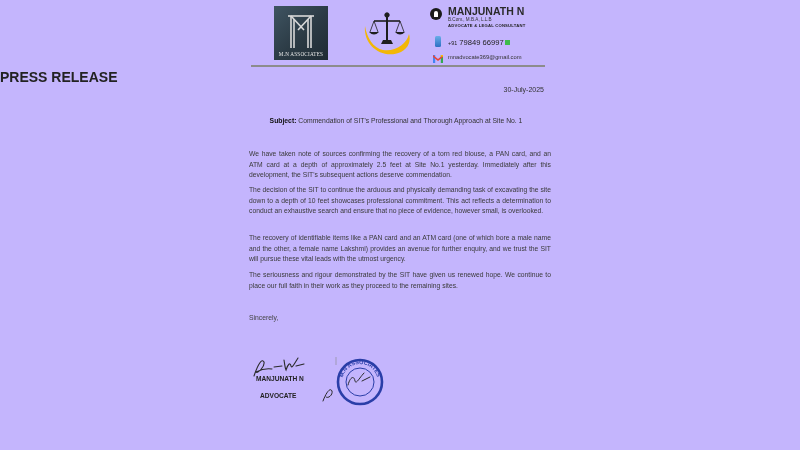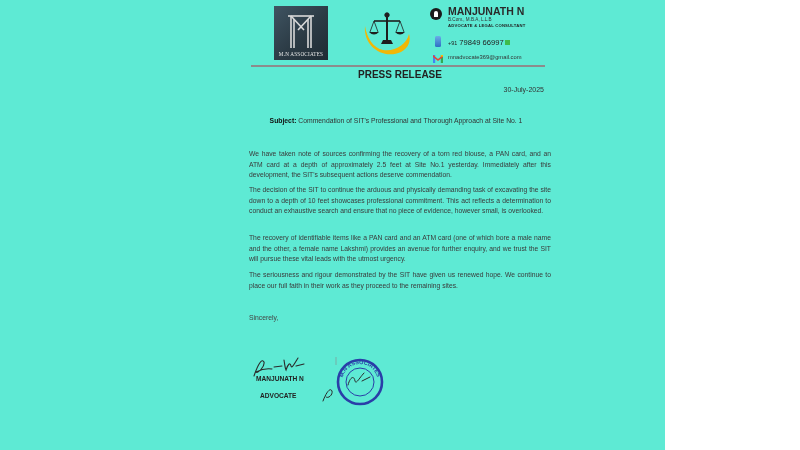--- a/index.html
+++ b/index.html
@@ -1,17 +1,17 @@
 <!DOCTYPE html>
 <html><head>
   <meta charset="utf-8">
   <style>
     html, body { margin: 0; padding: 0; background: #ffffff; }
     body { width: 800px; height: 450px; position: relative; overflow: hidden; font-family: "Liberation Sans", sans-serif; color: #222; }
-    .page { position: absolute; left: 0; top: 0; width: 665px; height: 450px; background: #5eead4; }
+    .page { position: absolute; left: 0; top: 0; width: 800px; height: 450px; background: #c4b5fd; }
 
     
     .logo-ma { position: absolute; left: 274px; top: 6px; width: 54px; height: 54px;
       background: linear-gradient(135deg, #3f5462 0%, #2b3a44 55%, #1f2b33 100%); }
     .logo-ma svg { position: absolute; left: 0; top: 0; }
     .logo-ma-text { position: absolute; left: 0; right: 0; bottom: 3px; text-align: center;
       font-family: "Liberation Serif", serif; font-size: 5.2px; letter-spacing: 0.2px; color: #e8e8e8; }
 
     .logo-scales { position: absolute; left: 361px; top: 8px; width: 52px; height: 52px; }
 
@@ -23,21 +23,21 @@
     .c-title { position: absolute; left: 18px; top: 18px; font-size: 4.2px; font-weight: bold; color: #222; white-space: nowrap; letter-spacing: 0.2px; }
     .c-phone-icon { position: absolute; left: 5px; top: 31px; width: 6px; height: 11px; border-radius: 1.5px; background: linear-gradient(#6aaee8, #2d6fc4); }
     .c-phone { position: absolute; left: 18px; top: 33px; font-size: 7.6px; color: #222; white-space: nowrap; }
     .c-phone .pre { font-size: 5.4px; }
     .c-wa { display: inline-block; width: 5px; height: 5px; background: #3dbb4a; margin-left: 1px; vertical-align: 0px; }
     .c-mail-icon { position: absolute; left: 3px; top: 50px; width: 10px; height: 8px; }
     .c-email { position: absolute; left: 18px; top: 49px; font-size: 5.8px; color: #333; white-space: nowrap; }
 
     .rule { position: absolute; left: 251px; top: 65px; width: 294px; height: 1.5px; background: #8c8c8c; }
 
-    .press-title { position: absolute; left: 0; width: 800px; top: 69px; text-align: center; font-size: 10px; font-weight: bold; color: #222; }
+    .press-title { position: absolute; left: 0; width: 800px; top: 69px; text-align: left; font-size: 14px; font-weight: bold; color: #222; }
 
     .date { position: absolute; left: 448px; width: 96px; top: 86px; text-align: right; font-size: 7px; color: #333; }
 
     .subject { position: absolute; left: 248px; width: 296px; top: 117px; text-align: center; font-size: 6.8px; color: #333; white-space: nowrap; }
     .subject b { color: #111; }
 
     .para { position: absolute; left: 249px; width: 302px; font-size: 6.75px; line-height: 10.6px; color: #3a3a3a; text-align: justify; }
     .p1 { top: 149px; }
     .p2 { top: 185px; }
     .p3 { top: 233px; }

